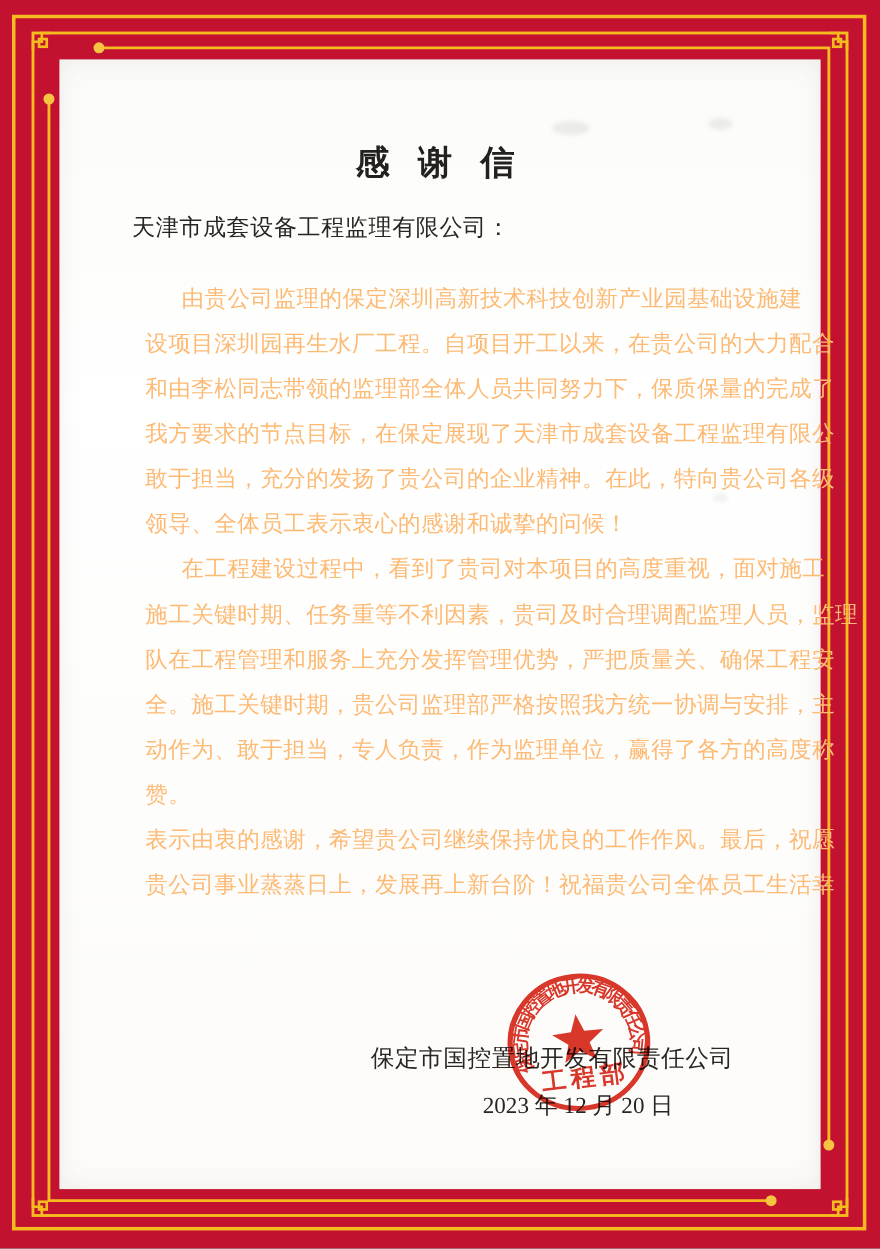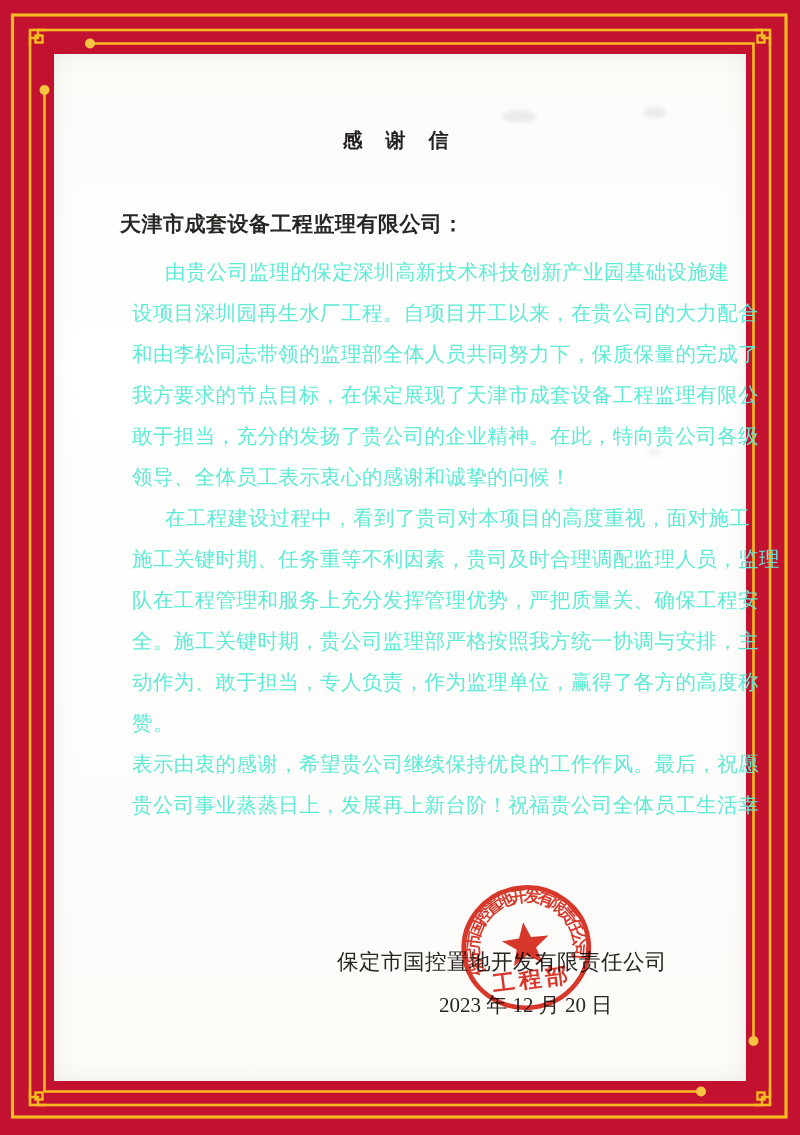--- a/index.html
+++ b/index.html
@@ -13,28 +13,28 @@
     position:absolute;left:54px;top:54px;width:692px;height:1027px;
     background:linear-gradient(180deg,#fbfbf8 0%,#ffffff 30%,#fcfbf8 100%);
     box-shadow:inset 0 0 22px rgba(110,100,90,.10);
   }
   .smudge{position:absolute;border-radius:50%;filter:blur(2px);background:rgba(90,90,95,.10);}
   .s1{left:502px;top:110px;width:34px;height:13px;}
   .s2{left:644px;top:107px;width:22px;height:11px;}
   .s3{left:648px;top:448px;width:14px;height:9px;background:rgba(90,90,95,.07);}
   .title{
     position:absolute;left:0;top:127px;width:800px;text-align:center;
-    font-size:20px;font-weight:bold;letter-spacing:9px;color:#232120;
+    font-size:31px;font-weight:bold;letter-spacing:9px;color:#232120;
   }
   .salutation{
-    position:absolute;left:120px;top:210px;
-    font-size:21px;font-weight:bold;letter-spacing:.5px;color:#29272474;
+    position:absolute;left:120px;top:193px;
+    font-size:21px;font-weight:normal;letter-spacing:.5px;color:#29272474;
     color:#282623;white-space:nowrap;
   }
-  .body{position:absolute;left:132px;top:252px;color:#5eead4;}
+  .body{position:absolute;left:132px;top:252px;color:#fdba74;}
   .body .line{
     font-size:20.5px;line-height:41px;letter-spacing:.4px;white-space:nowrap;
   }
   .body .line.indent{padding-left:33px;}
   .signature{
     position:absolute;right:133px;top:947px;
     font-size:21.5px;color:#282522;letter-spacing:.5px;white-space:nowrap;
   }
   .date{
     position:absolute;left:428px;top:991px;width:195px;text-align:center;

